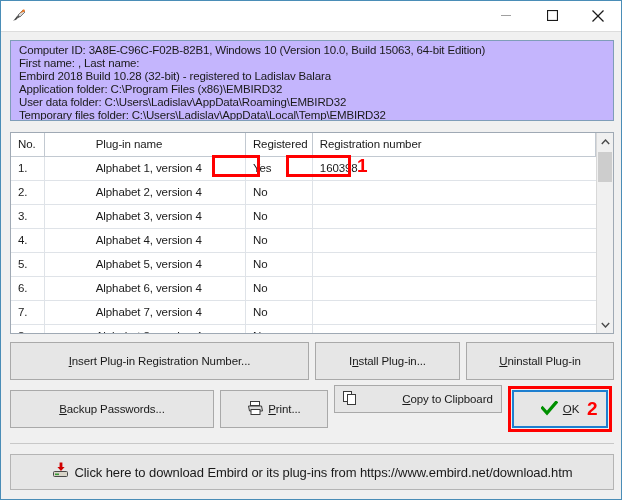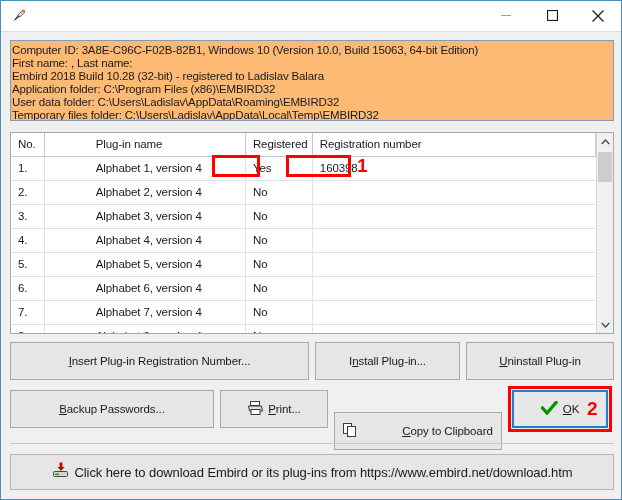--- a/index.html
+++ b/index.html
@@ -64,23 +64,23 @@
   #btn-close { left: 574px; }
   .winbtn svg { display: block; }
 
   
   #info-panel {
     position: absolute;
     left: 9px; top: 39px;
     width: 604px;
     height: 81px;
     box-sizing: border-box;
-    background: #fdba74;
+    background: #c4b5fd;
     border: 1px solid #7f9db9;
-    padding: 3px 4px 0 1px;
+    padding: 3px 4px 0 8px;
     overflow: hidden;
   }
   #info-panel .line {
     font-size: 11.5px;
     line-height: 13px;
     color: #1a1a1a;
     white-space: nowrap;
     letter-spacing: -0.15px;
   }
 
@@ -168,21 +168,21 @@
     white-space: nowrap;
   }
   .btn .ul { text-decoration: underline; }
 
   #btn-insert    { left: 9px;   top: 341px; width: 299px; height: 38px; }
   #btn-install   { left: 314px; top: 341px; width: 145px; height: 38px; }
   #btn-uninstall { left: 465px; top: 341px; width: 148px; height: 38px; }
 
   #btn-backup    { left: 9px;   top: 389px; width: 204px; height: 38px; }
   #btn-print     { left: 219px; top: 389px; width: 108px; height: 38px; }
-  #btn-copy      { left: 333px; top: 411px; width: 168px; height: 38px; gap: 44px; }
+  #btn-copy      { left: 333px; top: 384px; width: 168px; height: 28px; gap: 44px; }
 
   #btn-ok {
     left: 511px; top: 389px; width: 96px; height: 38px;
     border: 2px solid #1d7fd0;
   }
 
   
   #separator {
     position: absolute;
     left: 9px; top: 442px;

